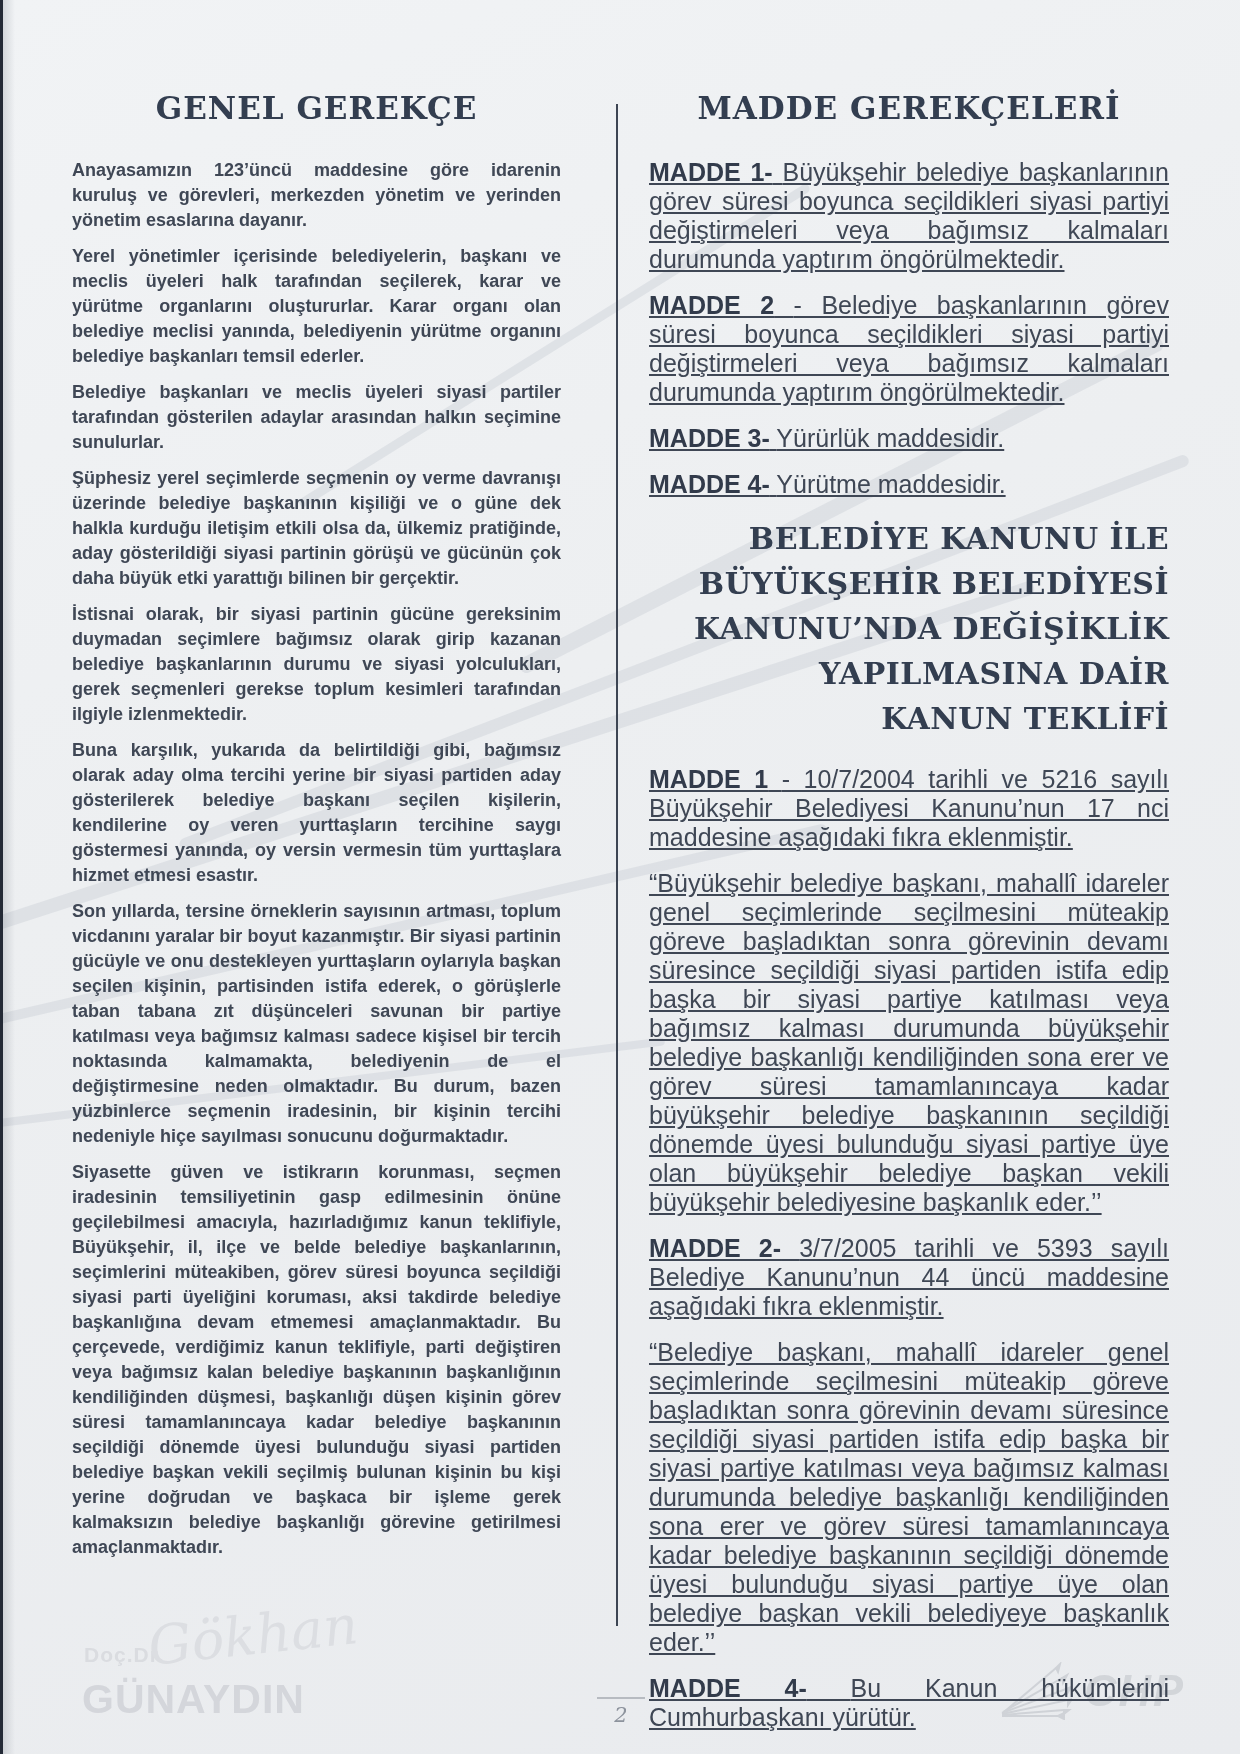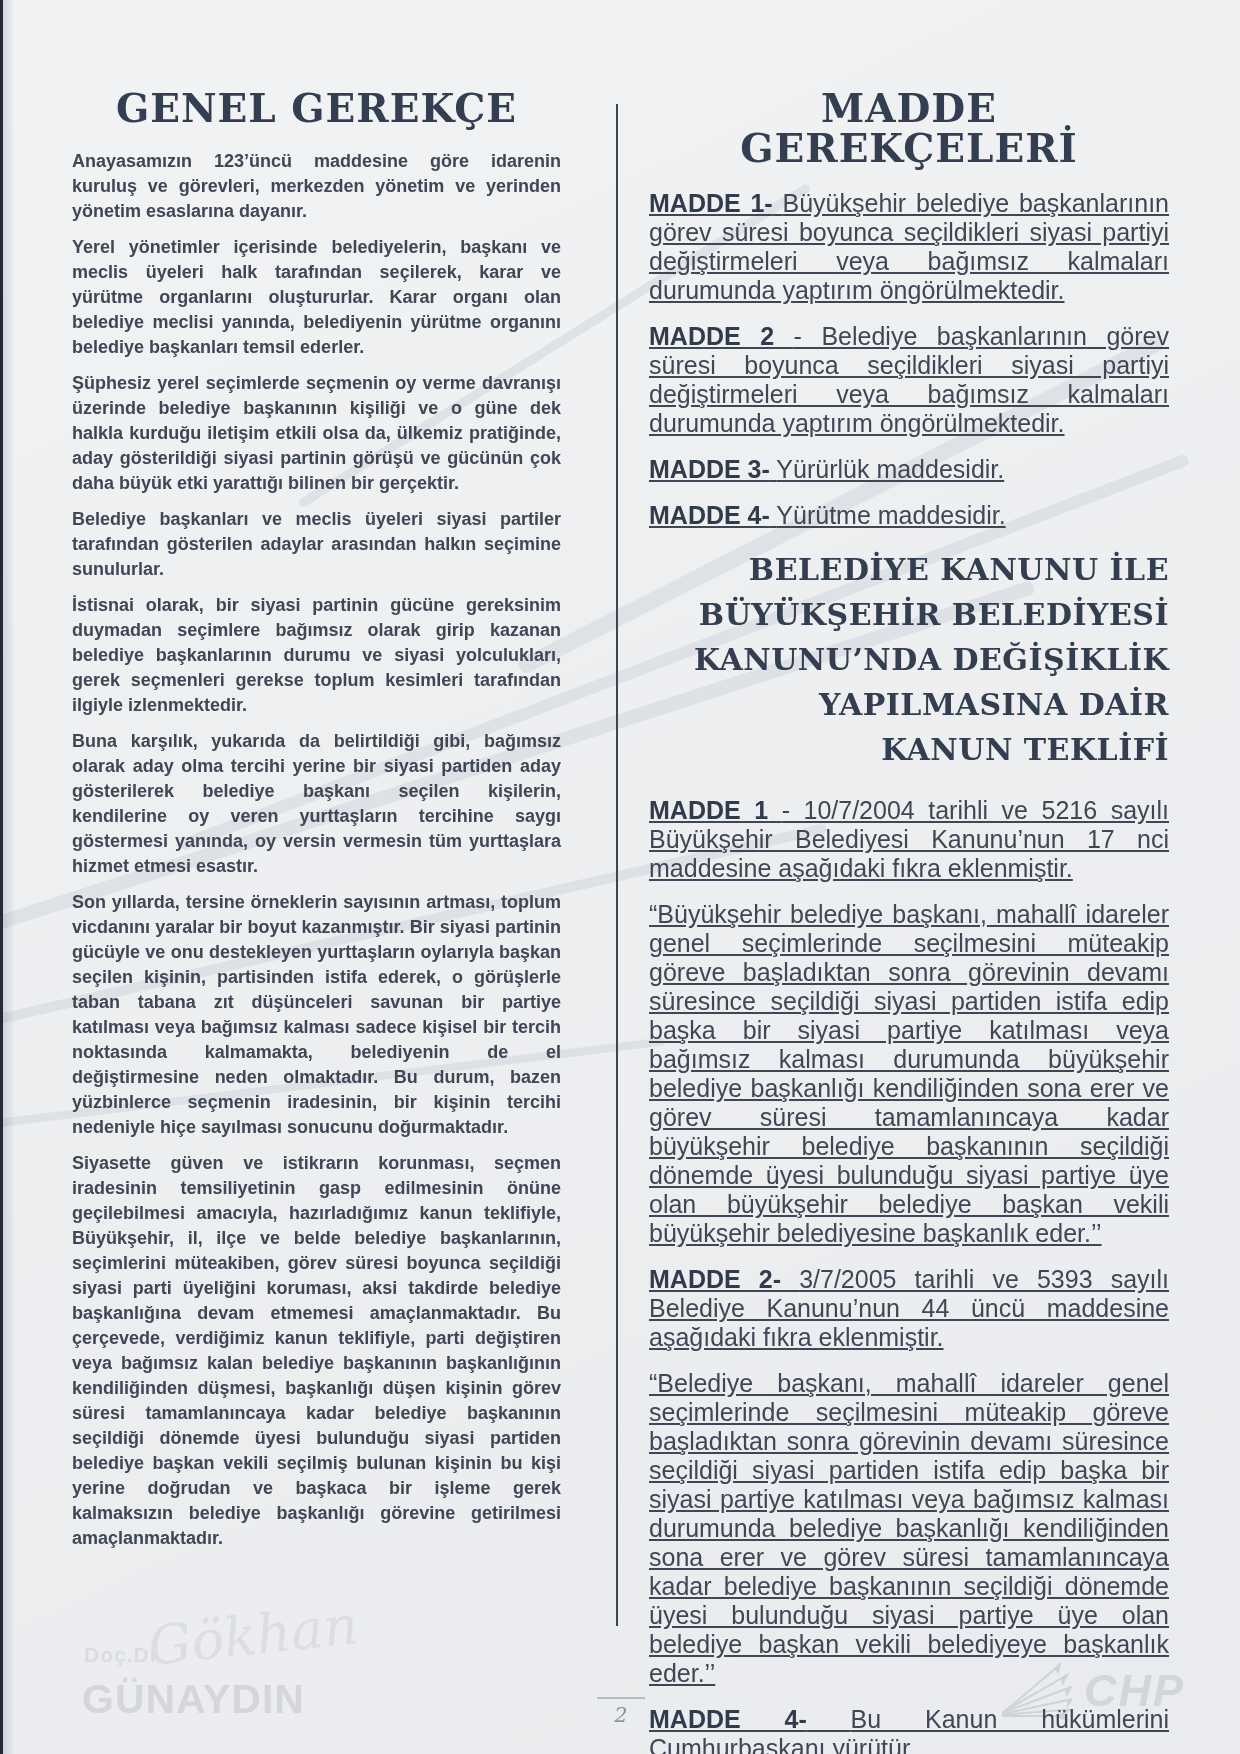--- a/index.html
+++ b/index.html
@@ -27,23 +27,23 @@
 
   
   .divider{position:absolute;left:616px;top:104px;width:2px;height:1522px;background:#3d4553;z-index:3;}
 
   .col{position:absolute;top:88px;z-index:2;}
   .col-left{left:72px;width:489px;}
   .col-right{left:649px;width:520px;}
 
   .col-heading{
     font-family:"DejaVu Serif","Liberation Serif",serif;
-    font-weight:700;font-size:39px;line-height:40px;
+    font-weight:700;font-size:31px;line-height:40px;
     color:#333e50;text-align:center;letter-spacing:1px;
-    margin:0 0 21px 0;
+    margin:0 0 30px 0;
   }
   .col-left p{font-size:18px;line-height:25px;margin:0 0 11px 0;text-align:justify;font-weight:bold;}
   .col-right p{font-size:25px;line-height:29px;margin:0 0 17px 0;text-align:justify;text-decoration:underline;}
   .lbl{font-weight:700;color:#323b4b;}
 
   .law-title{
     font-family:"DejaVu Serif","Liberation Serif",serif;
     font-weight:700;font-size:30px;line-height:45px;
     color:#333e50;text-align:right;letter-spacing:.5px;
     margin:12px 0 24px 0;
@@ -81,22 +81,22 @@
   <div class="streak s4"></div>
   <div class="streak s5"></div>
   <div class="streak s6"></div>
 
   <div class="divider"></div>
 
   <div class="col col-left">
     <h1 class="col-heading">GENEL GEREKÇE</h1>
     <p>Anayasamızın 123’üncü maddesine göre idarenin kuruluş ve görevleri, merkezden yönetim ve yerinden yönetim esaslarına  dayanır.</p>
     <p>Yerel yönetimler içerisinde belediyelerin, başkanı ve meclis üyeleri halk tarafından seçilerek, karar ve yürütme organlarını oluştururlar. Karar organı olan belediye meclisi yanında, belediyenin yürütme organını belediye başkanları temsil ederler.</p>
+    <p>Belediye başkanları ve meclis üyeleri siyasi partiler tarafından gösterilen adaylar arasından halkın seçimine sunulurlar.</p>
     <p>Şüphesiz yerel seçimlerde seçmenin oy verme davranışı üzerinde belediye başkanının kişiliği ve o güne dek halkla kurduğu iletişim etkili olsa da, ülkemiz pratiğinde, aday gösterildiği siyasi partinin görüşü ve gücünün çok daha büyük etki yarattığı bilinen bir gerçektir.</p>
-    <p>Belediye başkanları ve meclis üyeleri siyasi partiler tarafından gösterilen adaylar arasından halkın seçimine sunulurlar.</p>
     <p>İstisnai olarak, bir siyasi partinin gücüne gereksinim duymadan seçimlere bağımsız olarak girip kazanan belediye başkanlarının durumu ve siyasi yolculukları, gerek seçmenleri gerekse toplum kesimleri tarafından ilgiyle  izlenmektedir.</p>
     <p>Buna karşılık, yukarıda da belirtildiği gibi, bağımsız olarak aday olma tercihi yerine bir siyasi partiden aday gösterilerek belediye başkanı seçilen kişilerin, kendilerine oy veren yurttaşların tercihine saygı göstermesi yanında, oy versin vermesin tüm yurttaşlara hizmet etmesi esastır.</p>
     <p>Son yıllarda, tersine örneklerin sayısının artması, toplum vicdanını yaralar bir boyut kazanmıştır. Bir siyasi partinin gücüyle ve onu destekleyen yurttaşların oylarıyla başkan seçilen kişinin, partisinden istifa ederek, o görüşlerle taban tabana zıt düşünceleri savunan bir partiye katılması veya bağımsız kalması sadece kişisel bir tercih noktasında kalmamakta, belediyenin de el değiştirmesine neden olmaktadır. Bu durum, bazen yüzbinlerce seçmenin iradesinin, bir kişinin tercihi nedeniyle hiçe sayılması sonucunu  doğurmaktadır.</p>
     <p>Siyasette güven ve istikrarın korunması, seçmen iradesinin temsiliyetinin gasp edilmesinin önüne geçilebilmesi amacıyla, hazırladığımız kanun teklifiyle, Büyükşehir, il, ilçe ve belde belediye başkanlarının, seçimlerini müteakiben, görev süresi boyunca seçildiği siyasi parti üyeliğini koruması, aksi takdirde belediye başkanlığına devam etmemesi amaçlanmaktadır. Bu çerçevede, verdiğimiz kanun teklifiyle, parti değiştiren veya bağımsız kalan belediye başkanının başkanlığının kendiliğinden düşmesi, başkanlığı düşen kişinin görev süresi tamamlanıncaya kadar belediye başkanının seçildiği dönemde üyesi bulunduğu siyasi partiden belediye başkan vekili seçilmiş bulunan kişinin bu kişi yerine doğrudan ve başkaca bir işleme gerek kalmaksızın belediye başkanlığı görevine getirilmesi   amaçlanmaktadır.</p>
   </div>
 
   <div class="col col-right">
     <h1 class="col-heading">MADDE GEREKÇELERİ</h1>
 
     <p>

